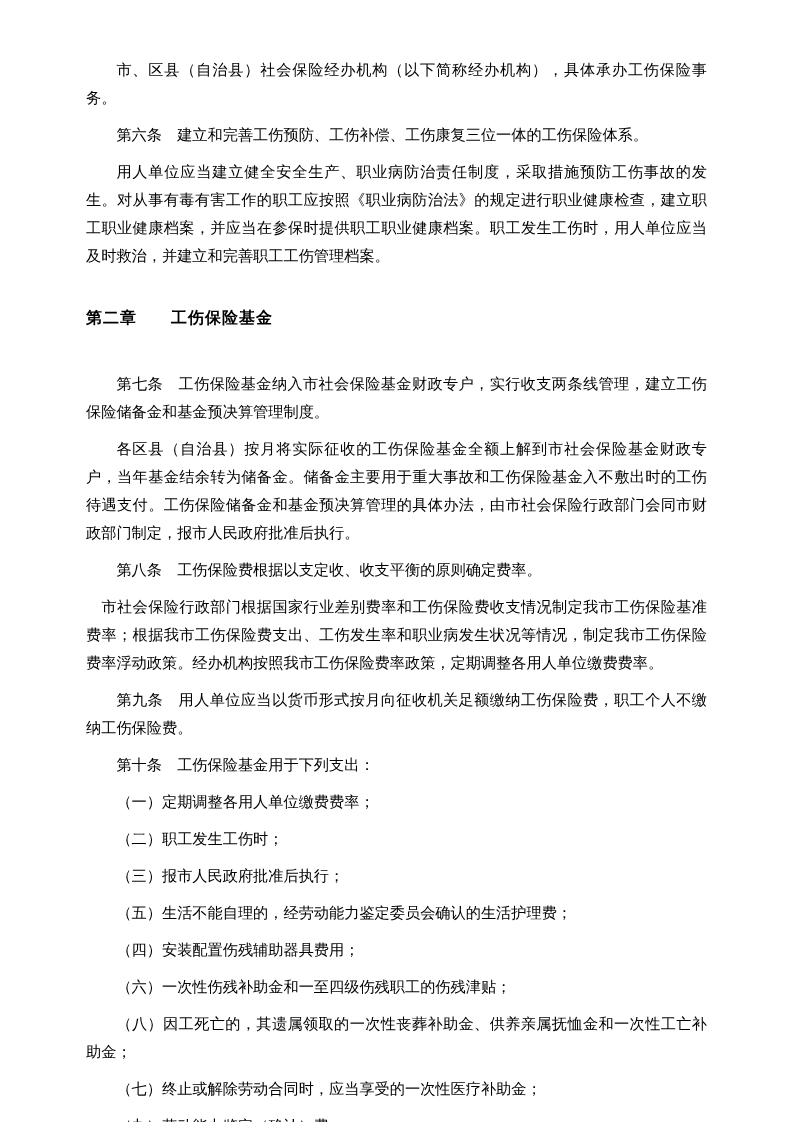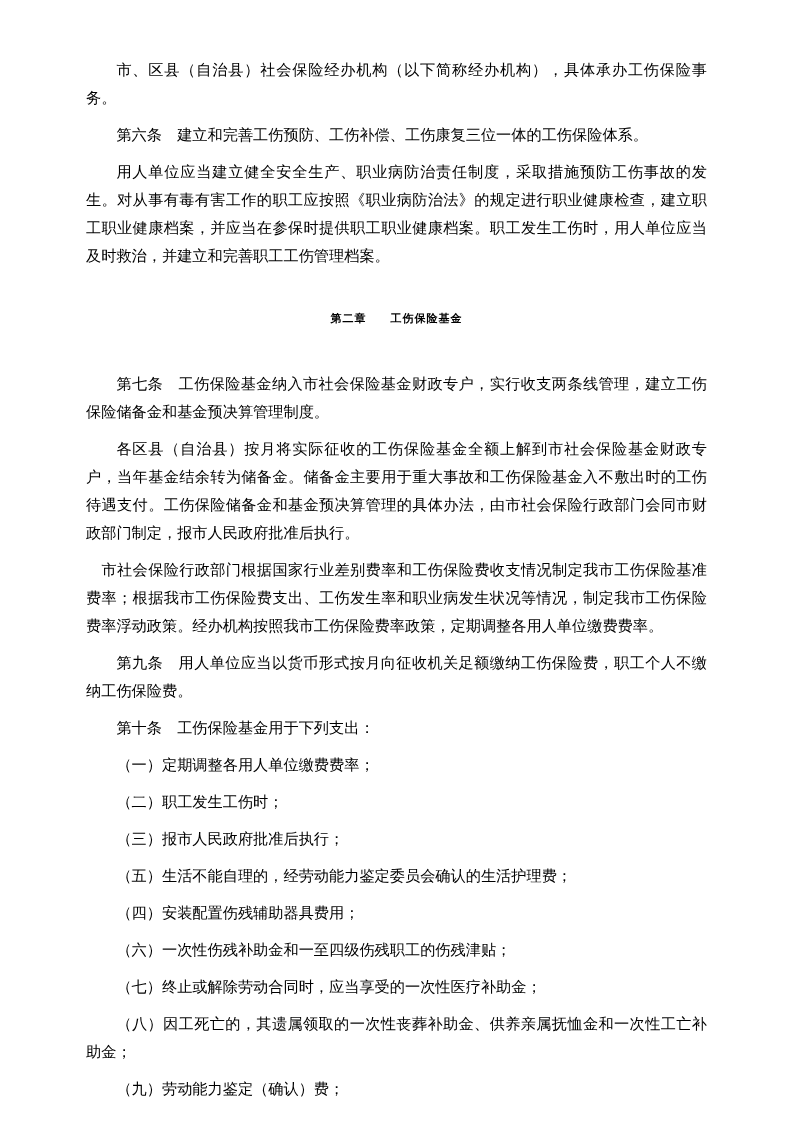--- a/index.html
+++ b/index.html
@@ -31,47 +31,48 @@
   .para {
     margin: 0 0 9px 0;
     text-indent: 2em;
     white-space: pre-wrap;
   }
   .para.noindent {
     text-indent: 0;
   }
   .chapter-heading {
     margin: 34px 0 38px 0;
-    text-align: center;
+    text-align: left;
     font-weight: bold;
-    font-size: 11px;
+    font-size: 16px;
     letter-spacing: 1px;
   }
 </style>
 </head>
 <body>
 
 <div id="page">
   <div class="doc-body">
 
     <p class="para">市、区县（自治县）社会保险经办机构（以下简称经办机构），具体承办工伤保险事务。</p>
     <p class="para">第六条　建立和完善工伤预防、工伤补偿、工伤康复三位一体的工伤保险体系。</p>
     <p class="para">用人单位应当建立健全安全生产、职业病防治责任制度，采取措施预防工伤事故的发生。对从事有毒有害工作的职工应按照《职业病防治法》的规定进行职业健康检查，建立职工职业健康档案，并应当在参保时提供职工职业健康档案。职工发生工伤时，用人单位应当及时救治，并建立和完善职工工伤管理档案。</p>
 
     <h2 class="chapter-heading">第二章　　工伤保险基金</h2>
 
     <p class="para">第七条　工伤保险基金纳入市社会保险基金财政专户，实行收支两条线管理，建立工伤保险储备金和基金预决算管理制度。</p>
     <p class="para">各区县（自治县）按月将实际征收的工伤保险基金全额上解到市社会保险基金财政专户，当年基金结余转为储备金。储备金主要用于重大事故和工伤保险基金入不敷出时的工伤待遇支付。工伤保险储备金和基金预决算管理的具体办法，由市社会保险行政部门会同市财政部门制定，报市人民政府批准后执行。</p>
+    <p class="para">第八条　工伤保险费根据以支定收、收支平衡的原则确定费率。</p>
     <p class="para noindent">　市社会保险行政部门根据国家行业差别费率和工伤保险费收支情况制定我市工伤保险基准费率；根据我市工伤保险费支出、工伤发生率和职业病发生状况等情况，制定我市工伤保险费率浮动政策。经办机构按照我市工伤保险费率政策，定期调整各用人单位缴费费率。</p>
     <p class="para">第九条　用人单位应当以货币形式按月向征收机关足额缴纳工伤保险费，职工个人不缴纳工伤保险费。</p>
     <p class="para">第十条　工伤保险基金用于下列支出：</p>
     <p class="para">（一）定期调整各用人单位缴费费率；</p>
     <p class="para">（二）职工发生工伤时；</p>
     <p class="para">（三）报市人民政府批准后执行；</p>
     <p class="para">（五）生活不能自理的，经劳动能力鉴定委员会确认的生活护理费；</p>
     <p class="para">（四）安装配置伤残辅助器具费用；</p>
     <p class="para">（六）一次性伤残补助金和一至四级伤残职工的伤残津贴；</p>
+    <p class="para">（八）因工死亡的，其遗属领取的一次性丧葬补助金、供养亲属抚恤金和一次性工亡补助金；</p>
     <p class="para">（七）终止或解除劳动合同时，应当享受的一次性医疗补助金；</p>
-    <p class="para">（八）因工死亡的，其遗属领取的一次性丧葬补助金、供养亲属抚恤金和一次性工亡补助金；</p>
     <p class="para">（九）劳动能力鉴定（确认）费；</p>
 
   </div>
 </div>
 
 </body></html>

